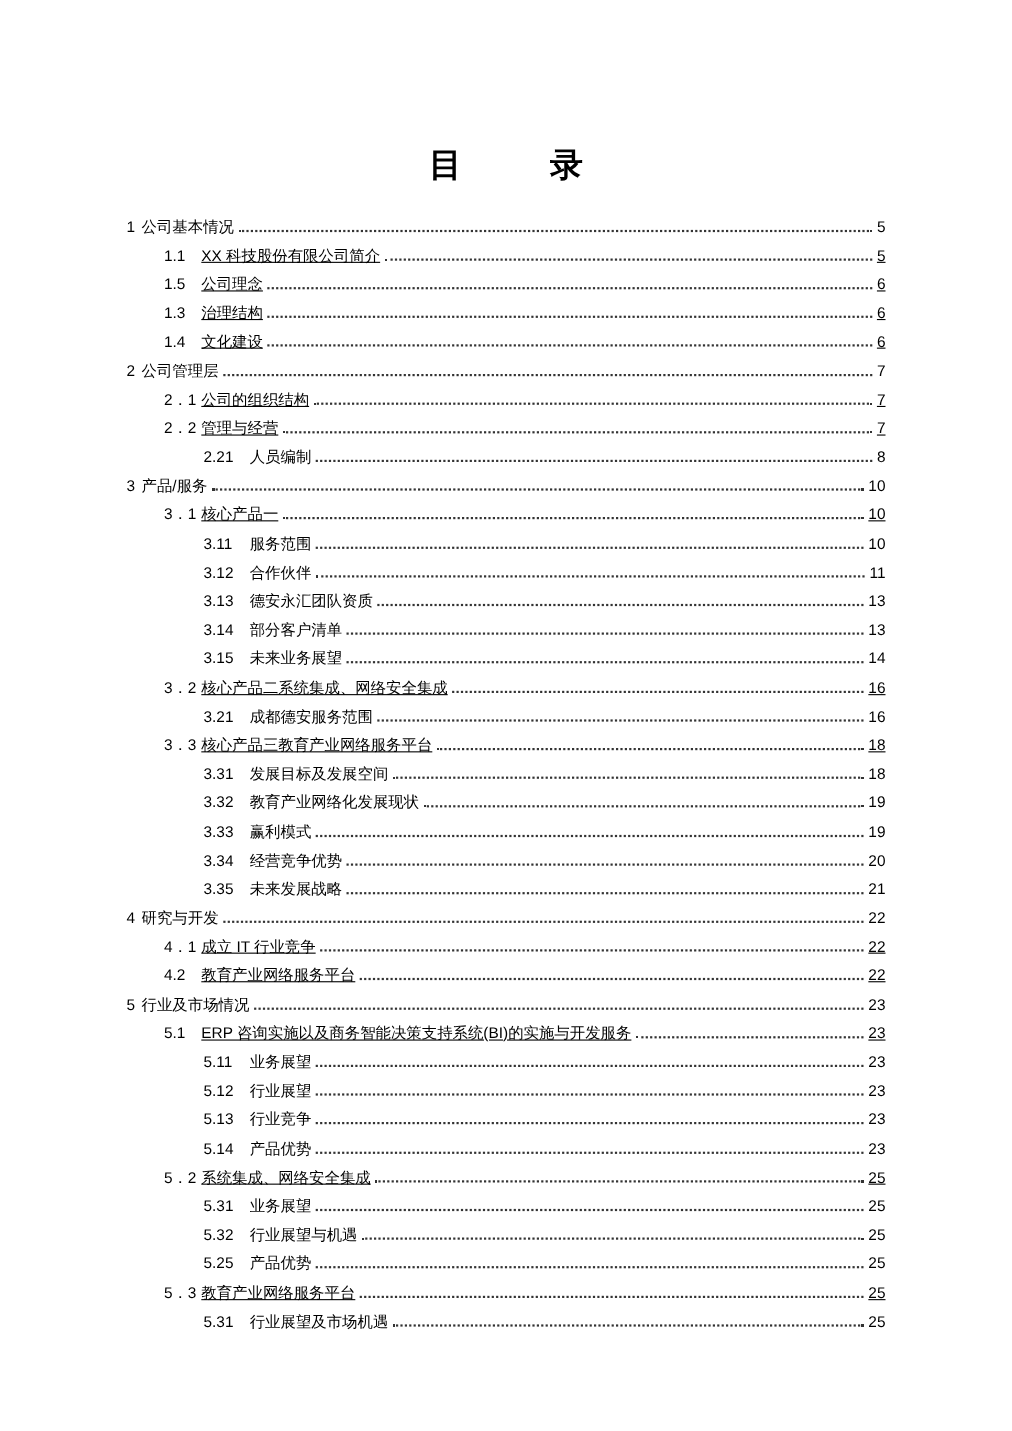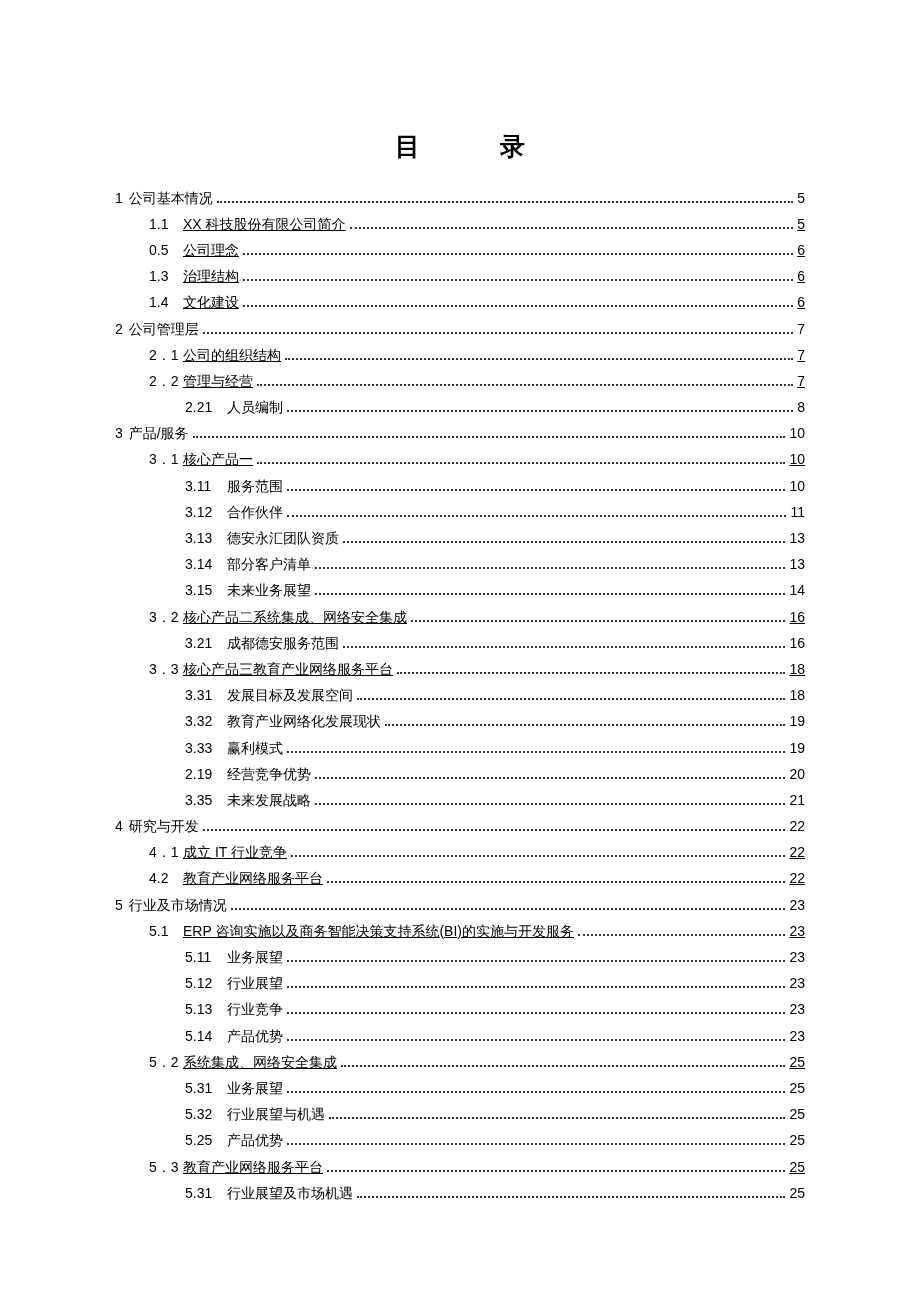--- a/index.html
+++ b/index.html
@@ -11,21 +11,21 @@
   .page {
     width: 920px;
     min-height: 1301px;
     margin: 0 auto;
     background: #fff;
     box-sizing: border-box;
     padding: 130px 115px 80px 115px;
   }
   .toc-title {
     text-align: center;
-    font-size: 25px;
+    font-size: 30px;
     font-weight: bold;
     letter-spacing: 80px;
     padding-left: 80px; 
     margin-bottom: 22px;
   }
   .toc-line {
     display: flex;
     align-items: baseline;
     font-size: 14px;
     line-height: 1.0;
@@ -67,21 +67,21 @@
         <span class="toc-label"><span class="toc-num">1 </span><span class="toc-text">公司基本情况</span></span>
         <span class="dots"></span>
         <span class="toc-page">5</span>
       </div>
       <div class="toc-line lvl2">
         <span class="toc-label"><span class="toc-num">1.1</span><span class="toc-text">XX 科技股份有限公司简介</span></span>
         <span class="dots"></span>
         <span class="toc-page">5</span>
       </div>
       <div class="toc-line lvl2">
-        <span class="toc-label"><span class="toc-num">0.5</span><span class="toc-text">公司理念</span></span>
+        <span class="toc-label"><span class="toc-num">1.5</span><span class="toc-text">公司理念</span></span>
         <span class="dots"></span>
         <span class="toc-page">6</span>
       </div>
       <div class="toc-line lvl2">
         <span class="toc-label"><span class="toc-num">1.3</span><span class="toc-text">治理结构</span></span>
         <span class="dots"></span>
         <span class="toc-page">6</span>
       </div>
       <div class="toc-line lvl2">
         <span class="toc-label"><span class="toc-num">1.4</span><span class="toc-text">文化建设</span></span>
@@ -167,21 +167,21 @@
         <span class="toc-label"><span class="toc-num">3.32</span><span class="toc-text">教育产业网络化发展现状</span></span>
         <span class="dots"></span>
         <span class="toc-page">19</span>
       </div>
       <div class="toc-line lvl3">
         <span class="toc-label"><span class="toc-num">3.33</span><span class="toc-text">赢利模式</span></span>
         <span class="dots"></span>
         <span class="toc-page">19</span>
       </div>
       <div class="toc-line lvl3">
-        <span class="toc-label"><span class="toc-num">2.19</span><span class="toc-text">经营竞争优势</span></span>
+        <span class="toc-label"><span class="toc-num">3.34</span><span class="toc-text">经营竞争优势</span></span>
         <span class="dots"></span>
         <span class="toc-page">20</span>
       </div>
       <div class="toc-line lvl3">
         <span class="toc-label"><span class="toc-num">3.35</span><span class="toc-text">未来发展战略</span></span>
         <span class="dots"></span>
         <span class="toc-page">21</span>
       </div>
       <div class="toc-line lvl1">
         <span class="toc-label"><span class="toc-num">4 </span><span class="toc-text">研究与开发</span></span>

